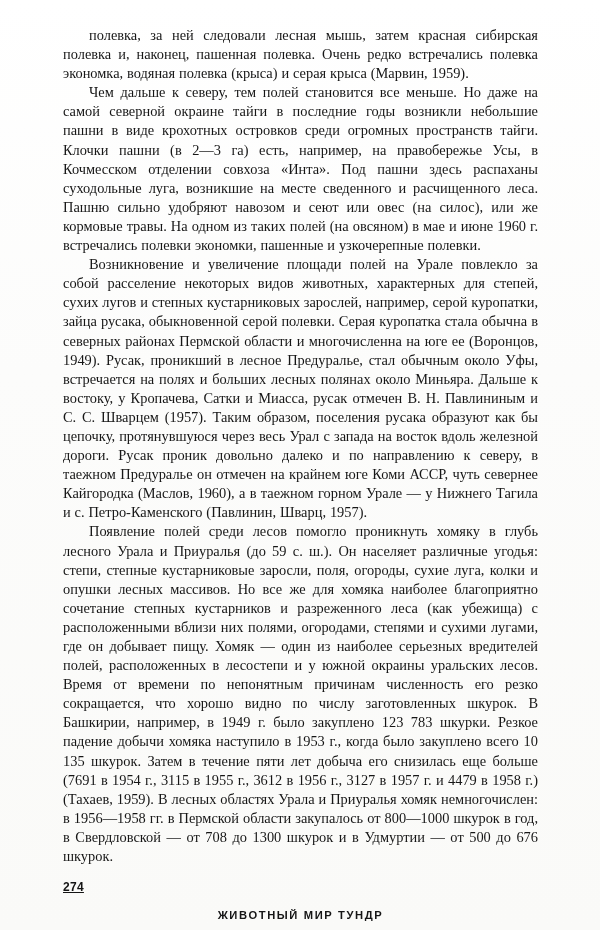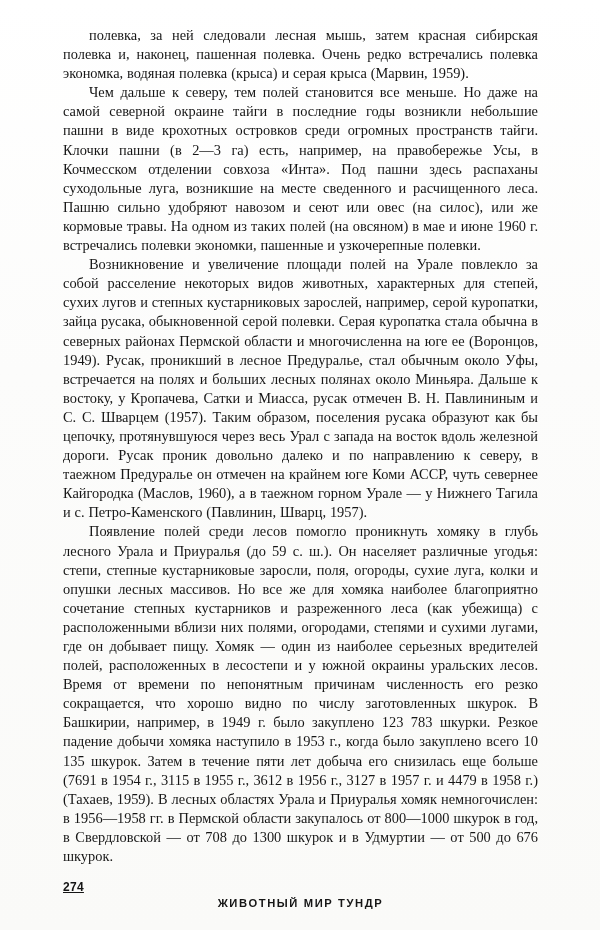--- a/index.html
+++ b/index.html
@@ -47,21 +47,21 @@
   }
 
   p.para.cont {
     text-indent: 26px;
   }
 
   .it {
   }
 
   h2.section-heading {
-    margin: 4px;
+    margin: 16px;
     font-family: "Liberation Sans", "DejaVu Sans", sans-serif;
     font-size: 11.2px;
     font-weight: bold;
     letter-spacing: 1.6px;
     text-align: center;
     text-indent: 0;
   }
 
   
   .gap-before-heading { height: 27px; }

